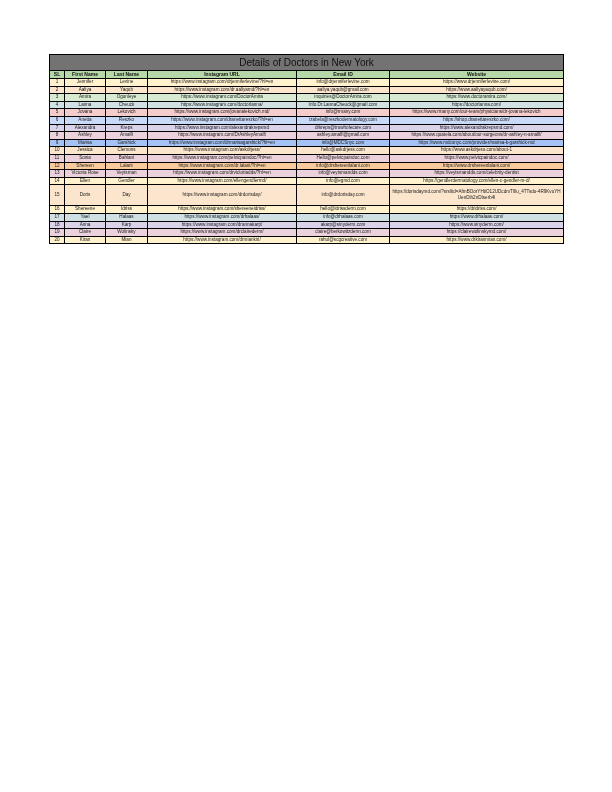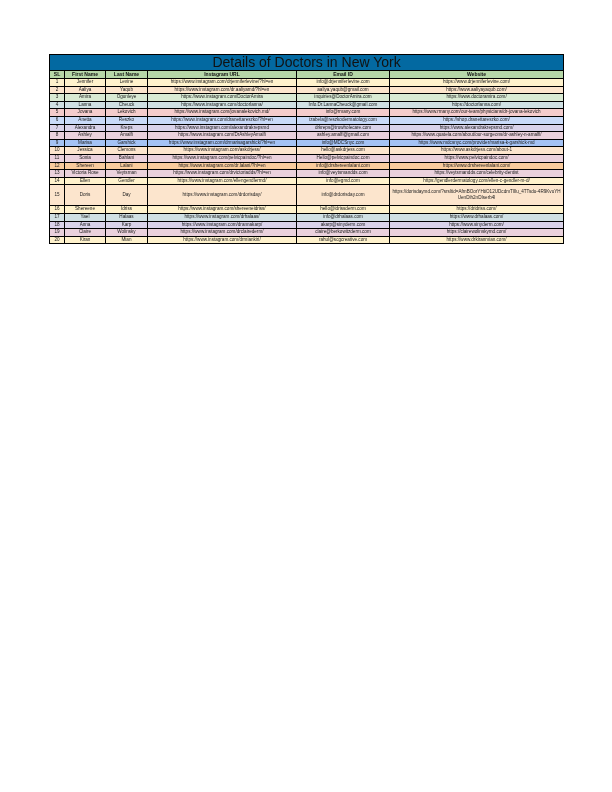--- a/index.html
+++ b/index.html
@@ -1,20 +1,20 @@
 <!DOCTYPE html>
 <html><head>
 <meta charset="utf-8">
 <style>
   html, body { margin:0; padding:0; background:#ffffff; }
   body { width:612px; height:792px; position:relative; font-family:"Liberation Sans", sans-serif; }
   .sheet { position:absolute; left:49px; top:54px; width:514px; }
   table { border-collapse:collapse; width:514px; table-layout:fixed; }
   td, th { border:1px solid #000; font-size:4.6px; line-height:6.6px; text-align:center; padding:0 1px; overflow:hidden; white-space:nowrap; color:#222; }
-  .title-row td { background:#0369a1; font-size:14px; line-height:15px; height:15px; color:#111; border-bottom:1px solid #000;margin-top:17px; }
+  .title-row td { background:#737373; font-size:10px; line-height:15px; height:15px; color:#111; border-bottom:1px solid #000;margin-top:17px; }
   .hdr th { background:#b6d7a8; font-weight:bold; font-size:5px; line-height:7px; color:#111; }
   .tall td { line-height:6px; white-space:normal; height:20px; }
   .wrap { white-space:normal; word-break:break-all; }
 </style>
 </head>
 <body>
 
 <div class="sheet">
   <table>
     <colgroup>

